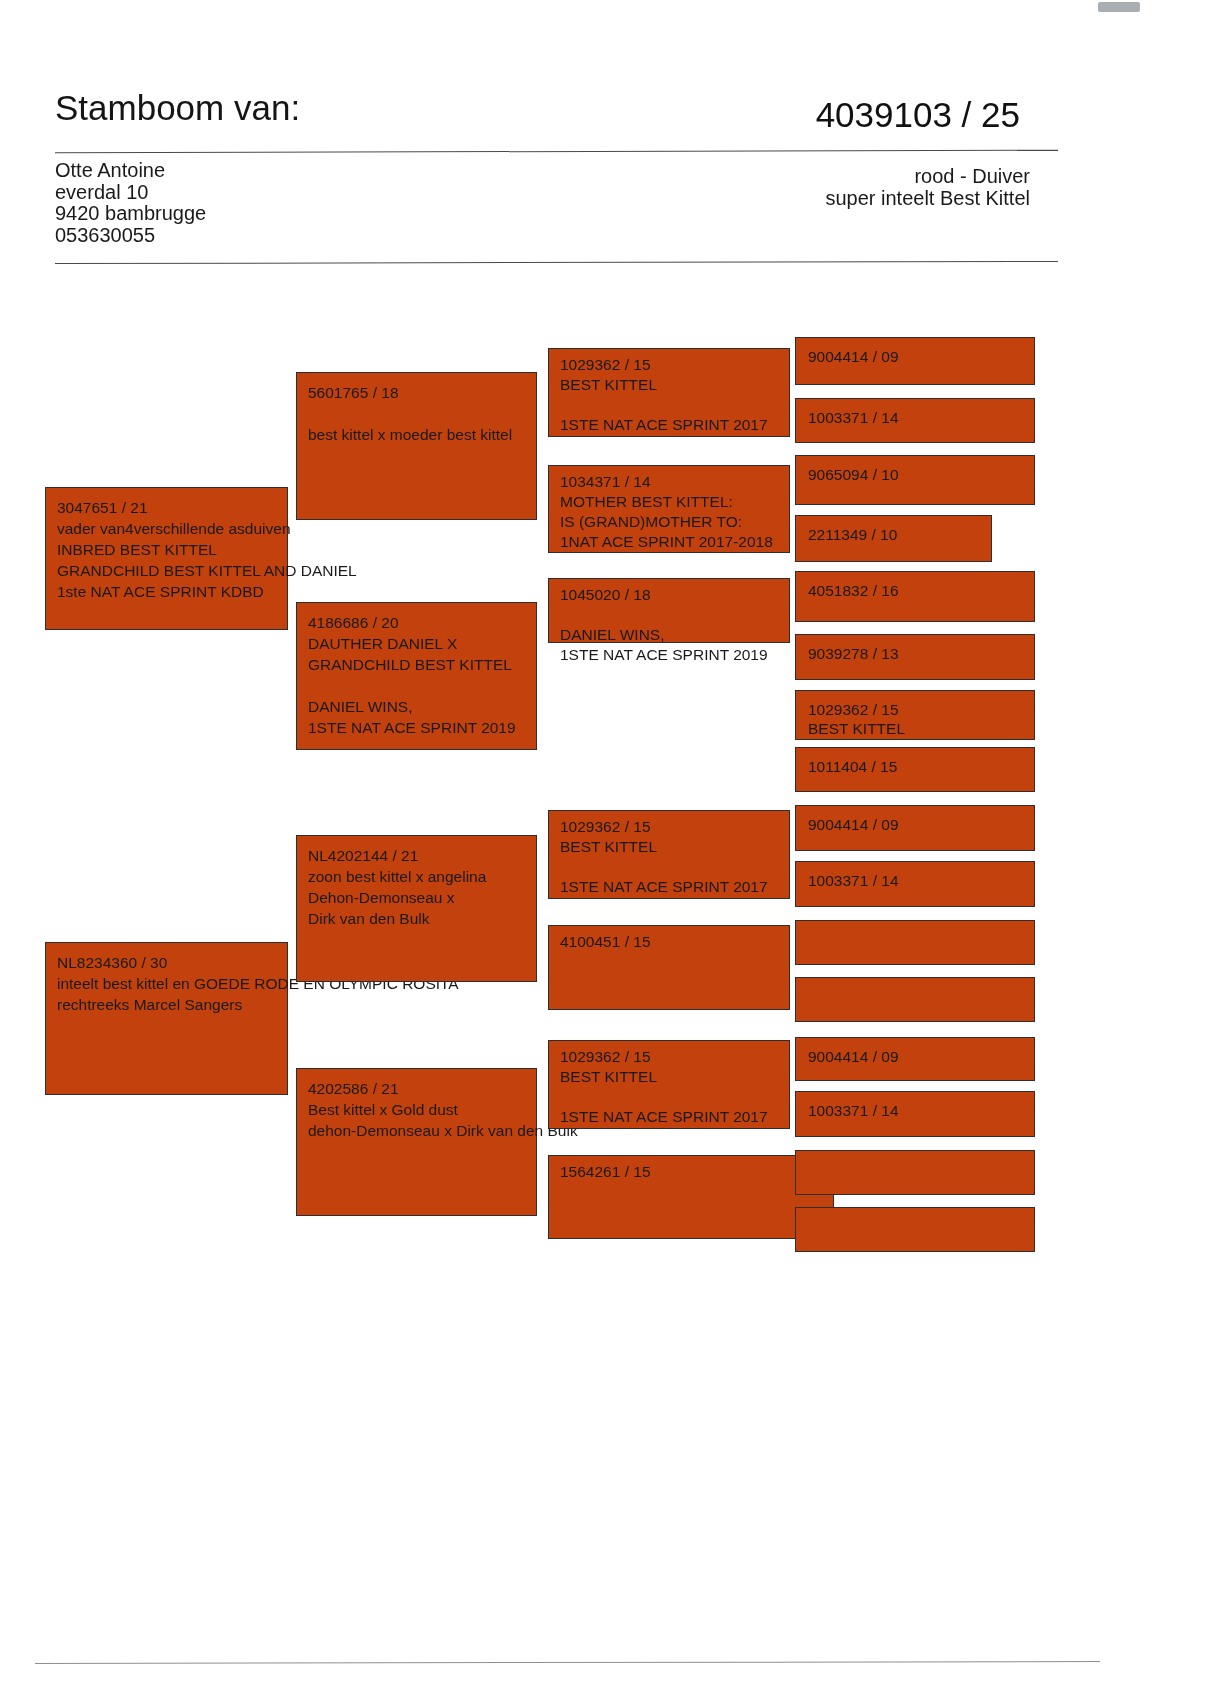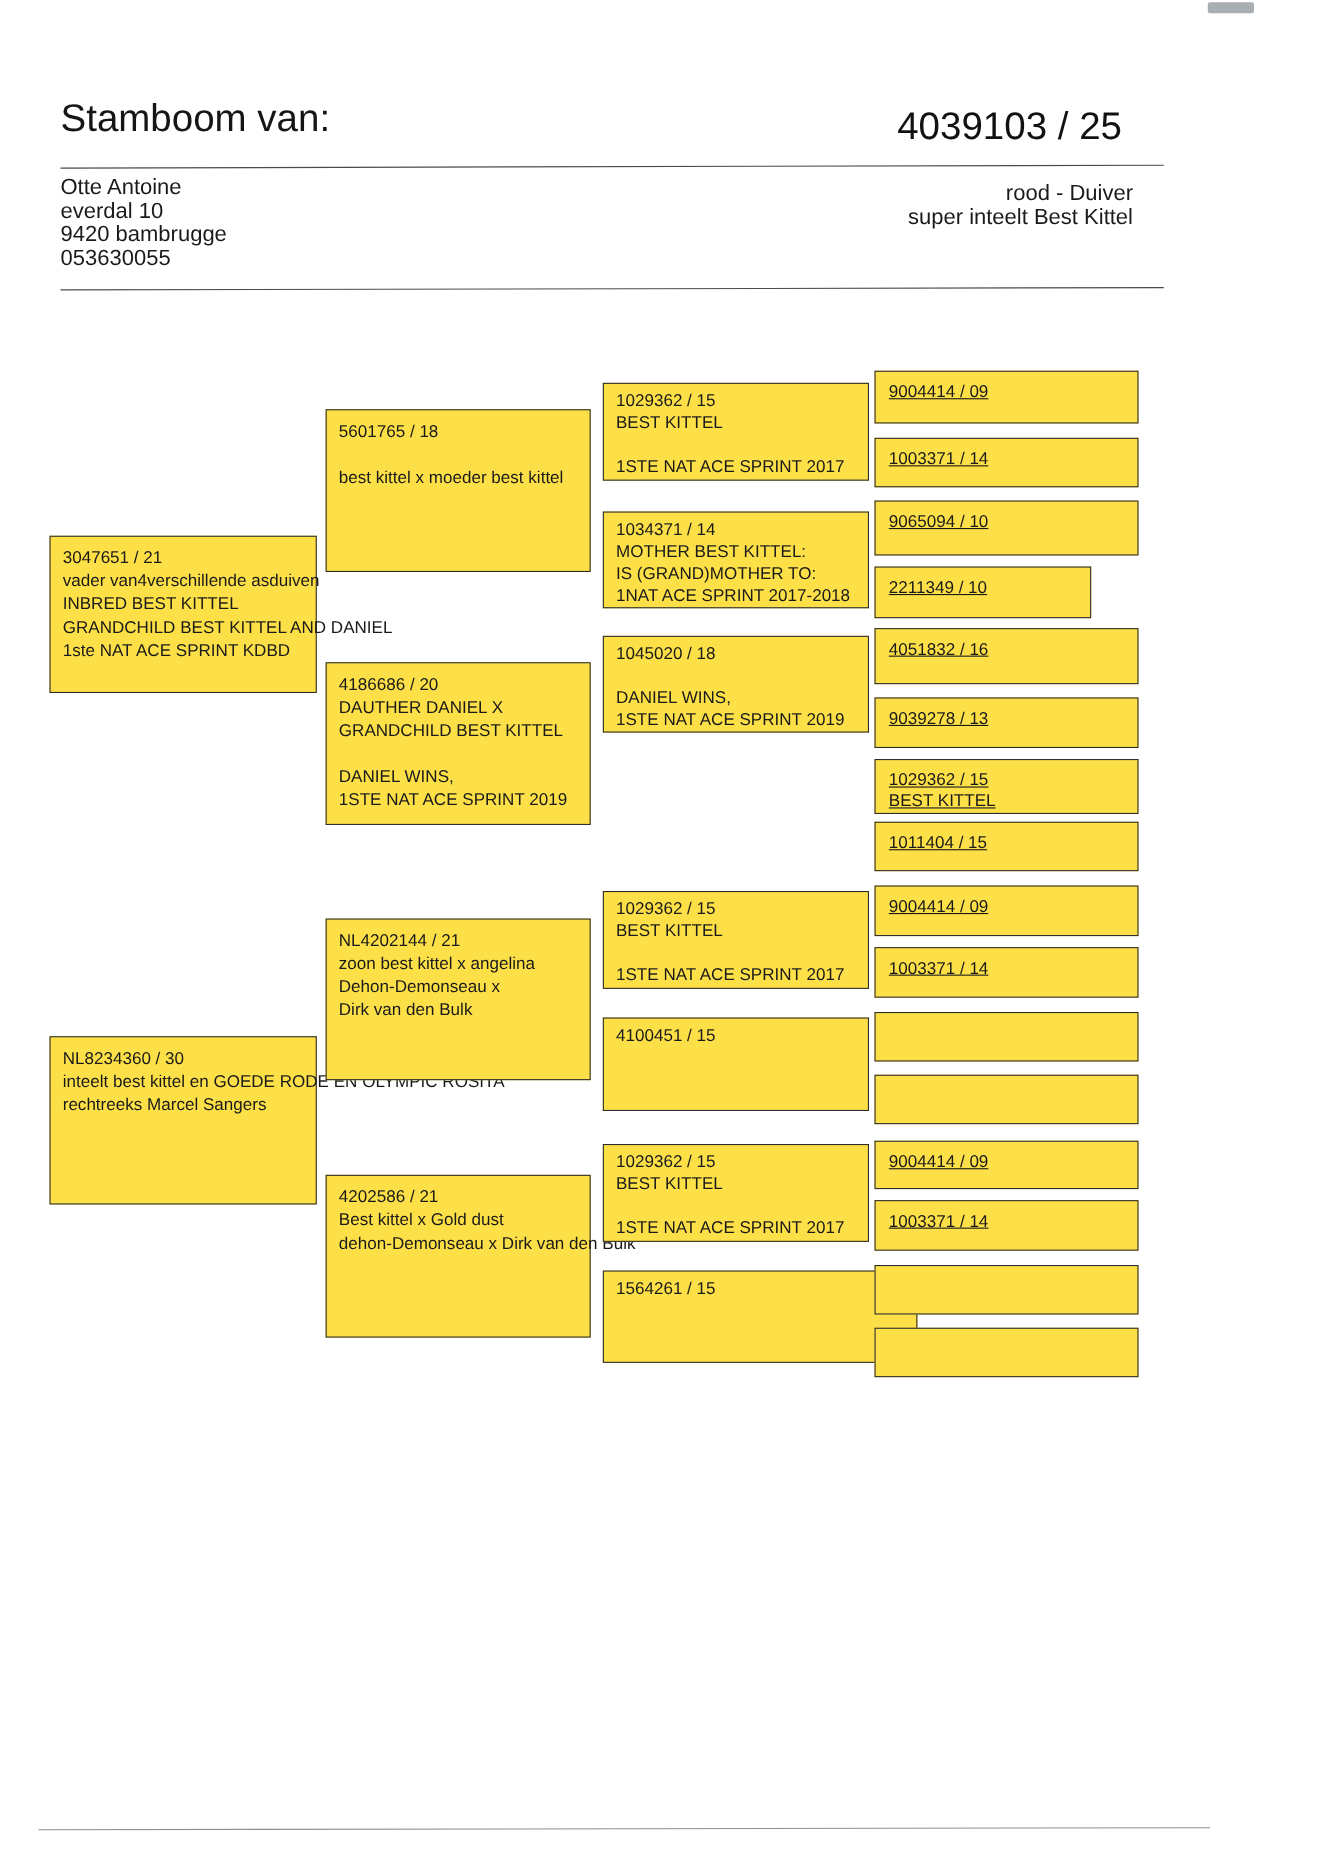--- a/index.html
+++ b/index.html
@@ -28,32 +28,32 @@
     font-size:20px;line-height:21.5px;
   }
   .bird{
     position:absolute;top:165px;right:192px;
     font-size:20px;line-height:22px;text-align:right;margin-left:16px;
   }
   .pbox{
     position:absolute;
     border:1px solid #2e2e2e;
     box-sizing:border-box;
-    background:#fde047;
+    background:#c2410c;
     font-size:15.5px;
     overflow:visible;
   }
   .gA{padding:9px 11px;line-height:21px;}
   .gA .box-line{min-height:21px;white-space:nowrap;}
   .gB{padding:9px 11px;line-height:21px;}
   .gB .box-line{min-height:21px;white-space:nowrap;}
   .gC{padding:6px 11px;line-height:20px;}
   .gC .box-line{min-height:20px;white-space:nowrap;}
   .gD{padding:9px 12px;line-height:19px;}
-  .gD .box-line{min-height:19px;white-space:nowrap;text-decoration:underline;}
+  .gD .box-line{min-height:19px;white-space:nowrap;}
   .smudge{
     position:absolute;left:1098px;top:2px;width:42px;height:10px;
     background:#9aa0a6;border-radius:2px;opacity:.85;
   }
 </style>
 </head>
 <body>
 
 <div class="page">
 
@@ -121,21 +121,21 @@
       <div class="box-line">BEST KITTEL</div>
       <div class="box-line"></div>
       <div class="box-line">1STE NAT ACE SPRINT 2017</div>
     </div>
   <div class="pbox gC" style="left:548px;top:465px;width:242px;height:88px">
       <div class="box-line">1034371 / 14</div>
       <div class="box-line">MOTHER BEST KITTEL:</div>
       <div class="box-line">IS (GRAND)MOTHER TO:</div>
       <div class="box-line">1NAT ACE SPRINT 2017-2018</div>
     </div>
-  <div class="pbox gC" style="left:548px;top:578px;width:242px;height:88px">
+  <div class="pbox gC" style="left:548px;top:578px;width:242px;height:65px">
       <div class="box-line">1045020 / 18</div>
       <div class="box-line"></div>
       <div class="box-line">DANIEL WINS,</div>
       <div class="box-line">1STE NAT ACE SPRINT 2019</div>
     </div>
   <div class="pbox gC" style="left:548px;top:810px;width:242px;height:89px">
       <div class="box-line">1029362 / 15</div>
       <div class="box-line">BEST KITTEL</div>
       <div class="box-line"></div>
       <div class="box-line">1STE NAT ACE SPRINT 2017</div>

